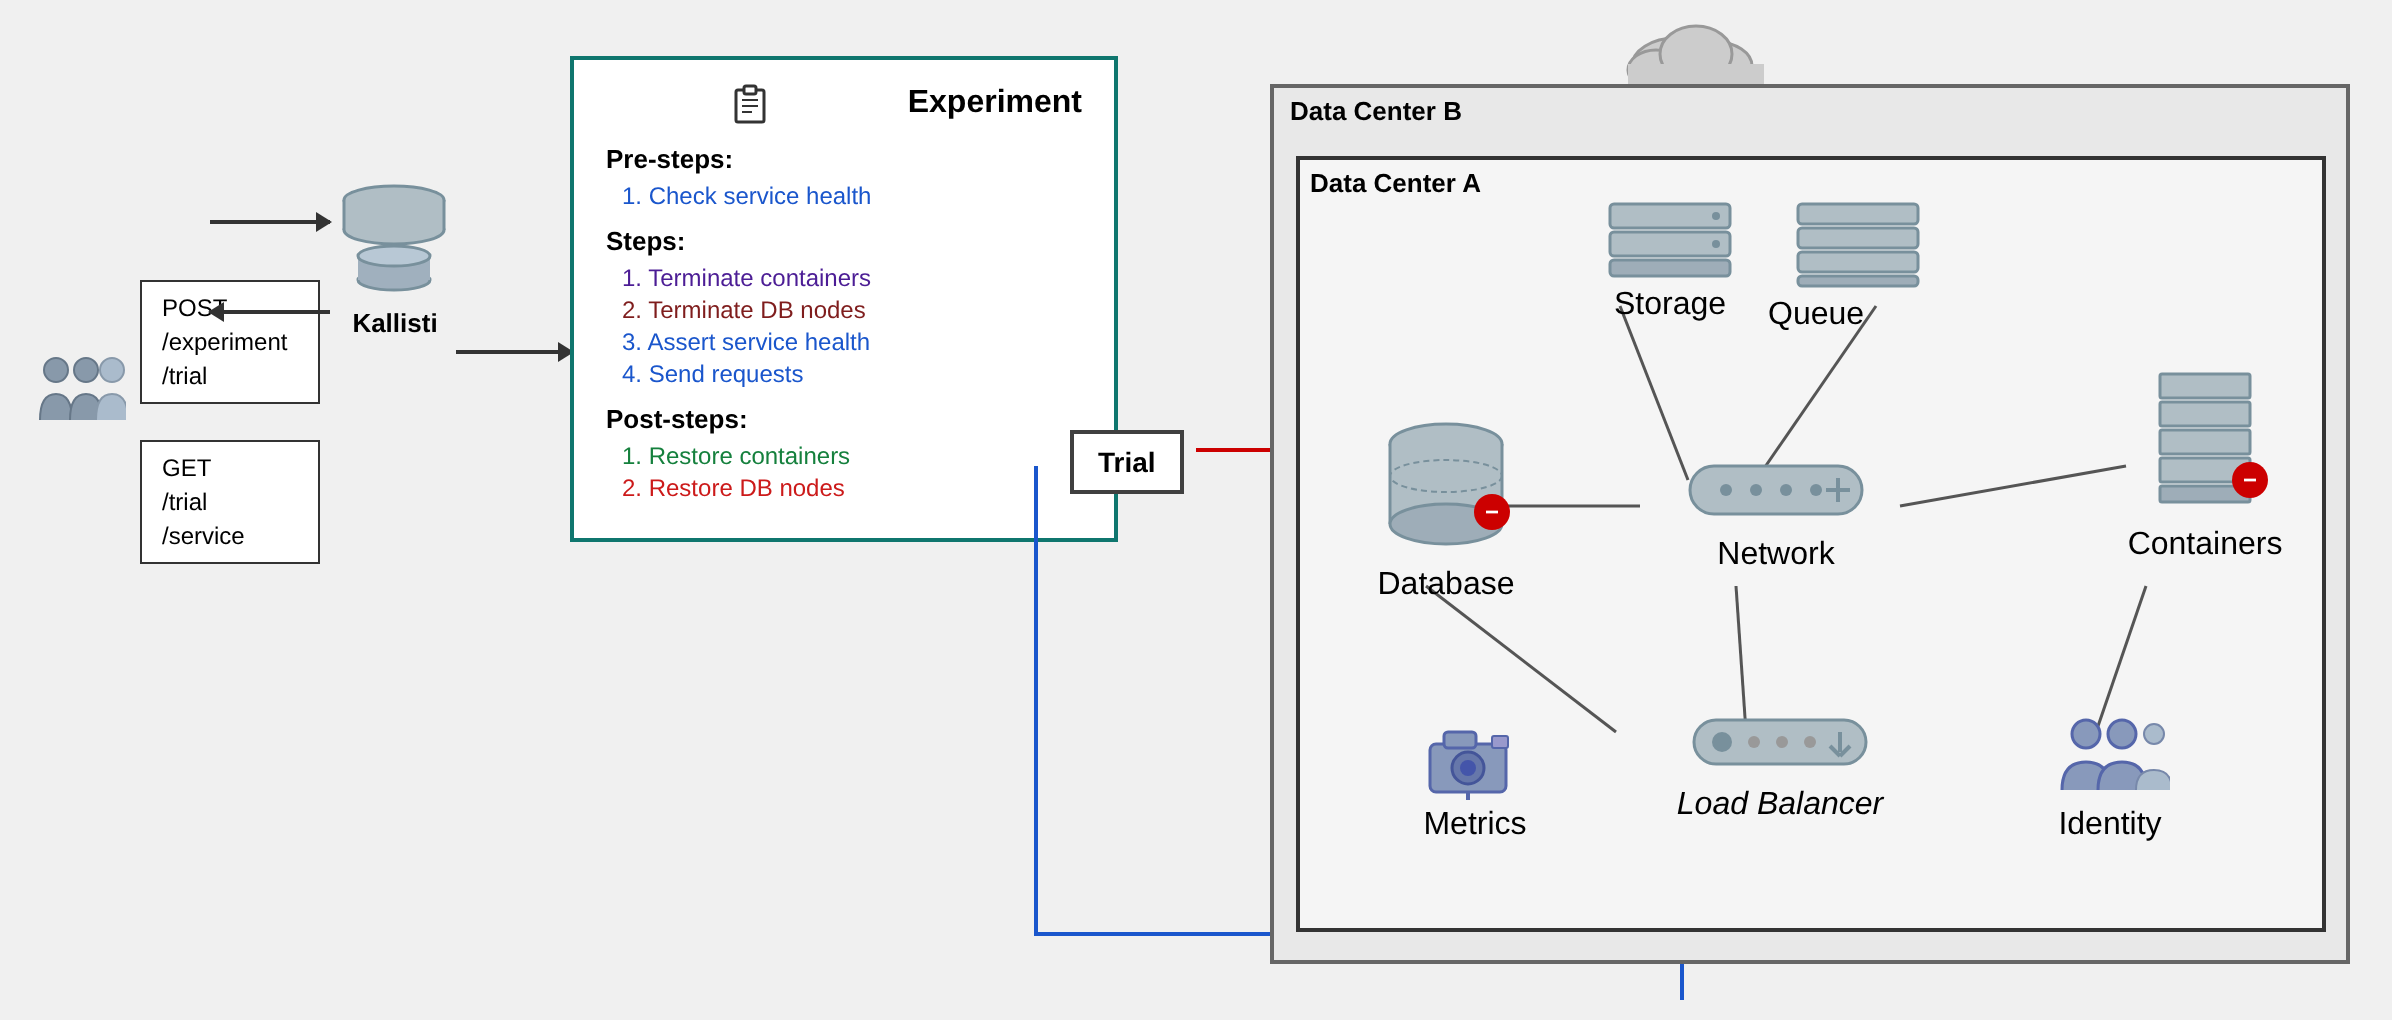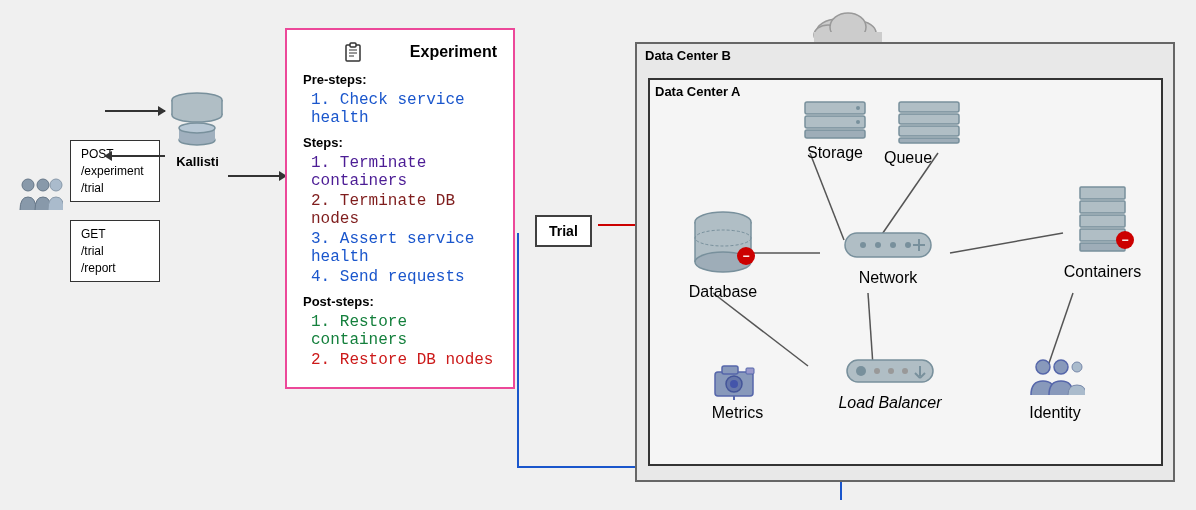--- a/index.html
+++ b/index.html
@@ -77,23 +77,23 @@
       font-weight: bold;
       text-align: center;
       margin-top: 4px;
     }
 
     
     .experiment-box {
       position: absolute;
       left: 285px;
       top: 28px;
-      width: 230px;
+      width: 274px;
       background: white;
-      border: 2px solid #ec4899;
+      border: 2px solid #0f766e;
       padding: 12px 16px 16px;
       font-size: 13px;
     }
 
     .experiment-title {
       font-size: 16px;
       font-weight: bold;
       text-align: center;
       margin-bottom: 10px;
       display: flex;
@@ -109,22 +109,21 @@
       font-size: 13px;
     }
 
     .step-list {
       list-style: none;
       margin-left: 8px;
     }
 
     .step-list li {
       margin-bottom: 2px;
-      font-size: 16px;
-      font-family: Liberation Mono, monospace;
+      font-size: 12px;
     }
 
     
     .trial-button {
       position: absolute;
       left: 535px;
       top: 215px;
       border: 2px solid #404040;
       background: white;
       padding: 6px 12px;
@@ -315,21 +314,21 @@
       <span>POST</span><br>
       <span>/experiment</span><br>
       <span>/trial</span>
     </div>
   </div>
 
   <div style="position:absolute;left:70px;top:220px;">
     <div class="api-box">
       <span>GET</span><br>
       <span>/trial</span><br>
-      <span>/report</span>
+      <span>/service</span>
     </div>
   </div>
 
   <div class="arrow-right"></div>
 
   <div class="arrow-left"></div>
 
   <div class="kallisti-section">
     <svg width="55" height="60" viewBox="0 0 55 60">
 

